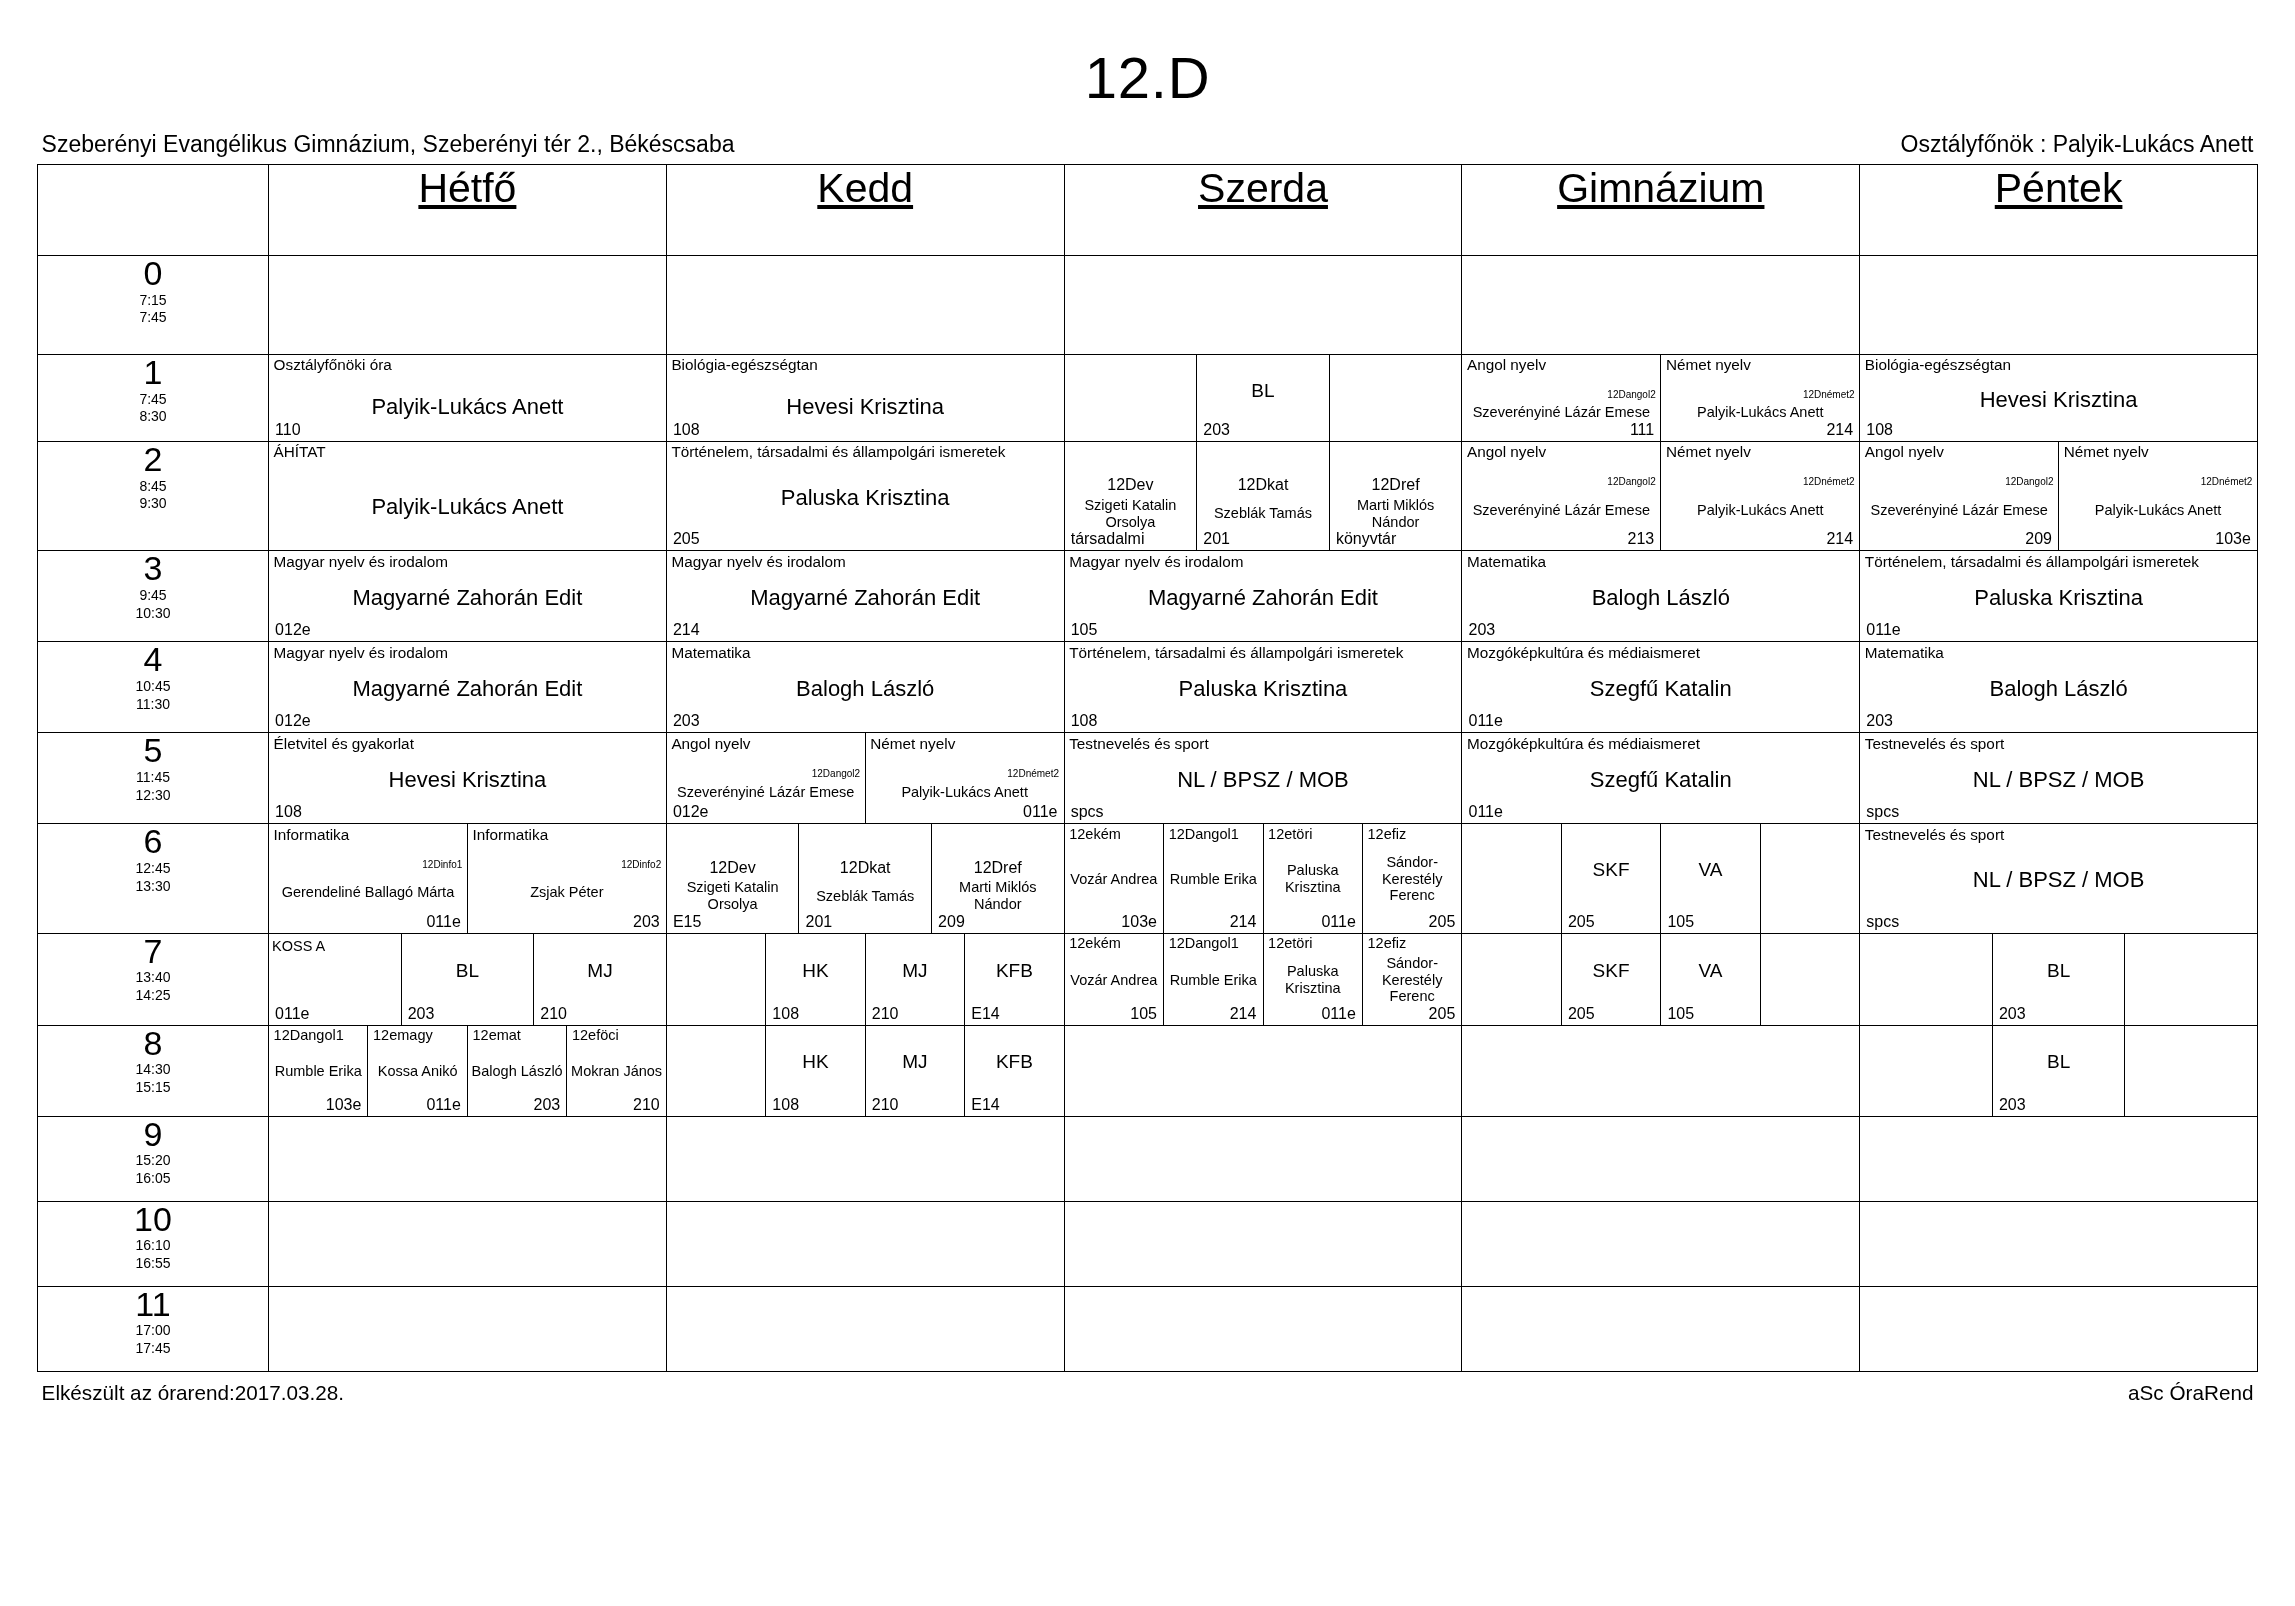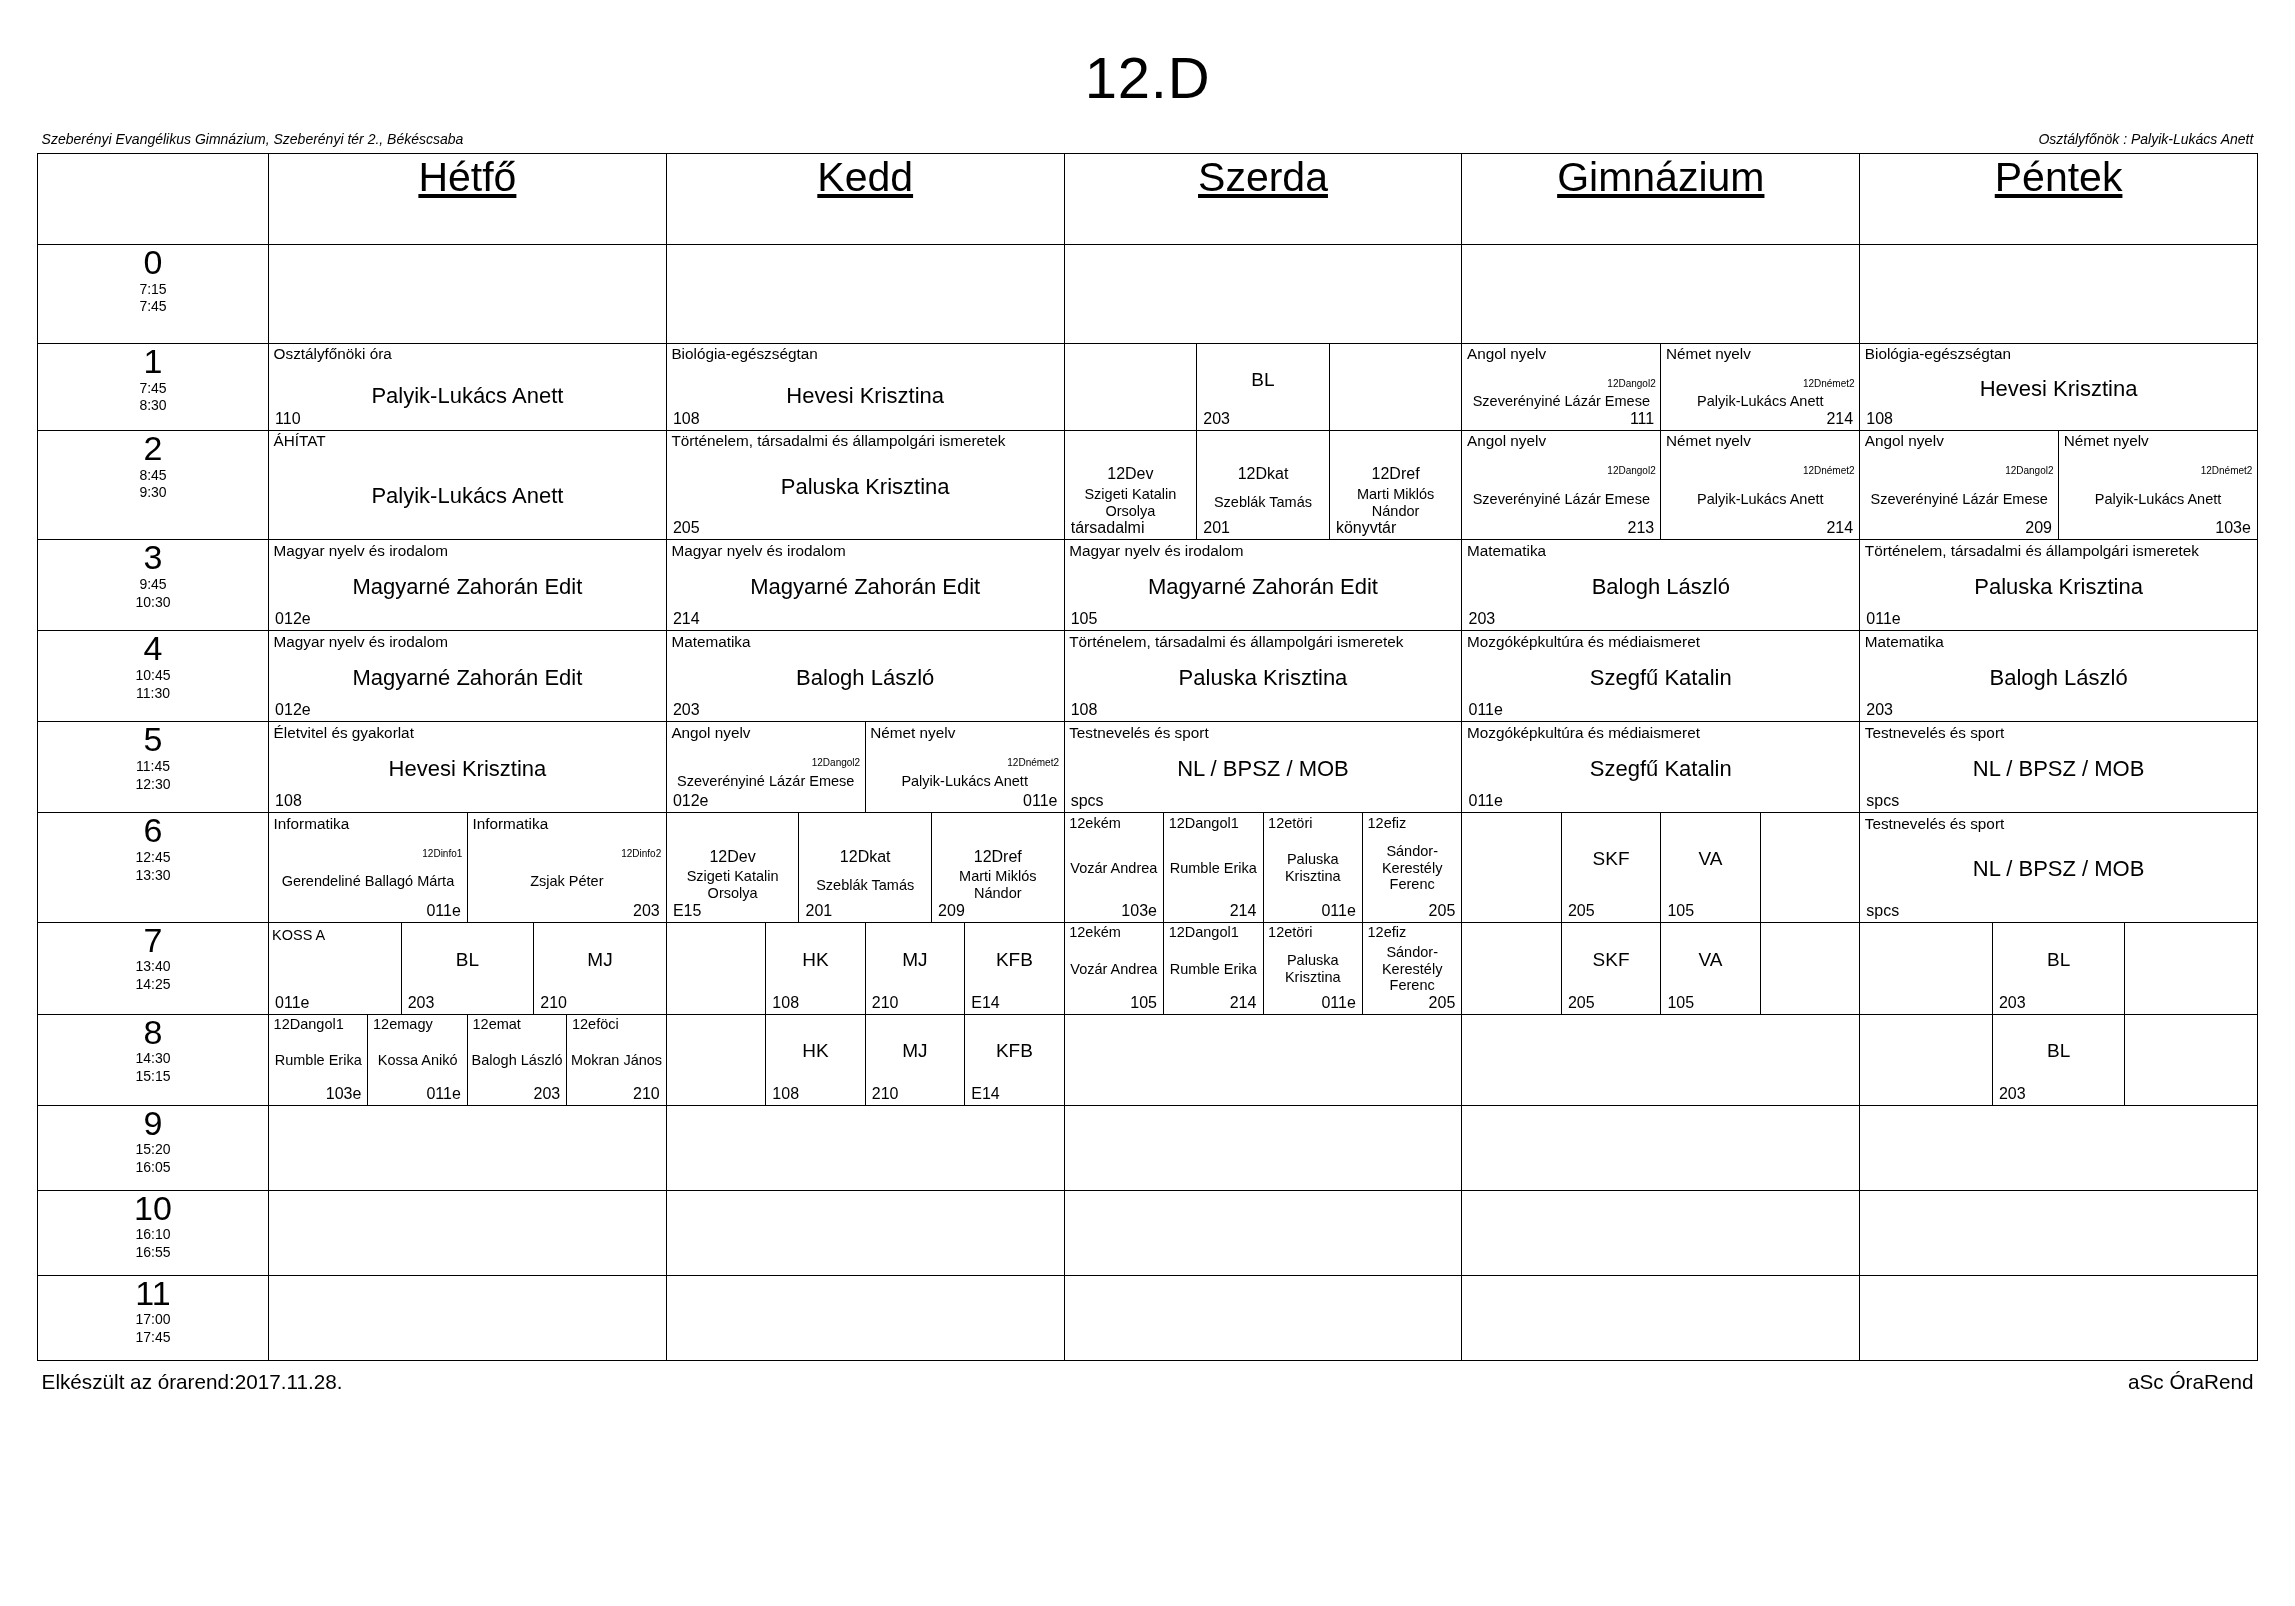--- a/index.html
+++ b/index.html
@@ -25,23 +25,22 @@
     text-align: center;
     font-size: 58px;
     font-weight: normal;
     letter-spacing: 0.8px;
     margin: 44px 0 20px 0;
   }
   .subheader {
     display: flex;
     justify-content: space-between;
     align-items: flex-end;
-    font-size: 14px;
+    font-size: 23px;
     padding: 0 4.6px 6.1px 4.6px;
-    font-style: italic;
   }
   table.tt {
     width: 100%;
     border-collapse: collapse;
     table-layout: fixed;
   }
   table.tt > tbody > tr > td,
   table.tt > thead > tr > th {
     border: 1.5px solid #000;
     vertical-align: top;
@@ -904,18 +903,18 @@
         <td class="rempty empty"></td>
         <td class="rempty empty"></td>
         <td class="rempty empty"></td>
         <td class="rempty empty"></td>
       </tr>
 
     </tbody>
   </table>
 
   <div class="footer">
-    <div>Elkészült az órarend:2017.11.28.</div>
+    <div>Elkészült az órarend:2017.03.28.</div>
     <div>aSc ÓraRend</div>
   </div>
 
 </div>
 
 
 </body></html>

